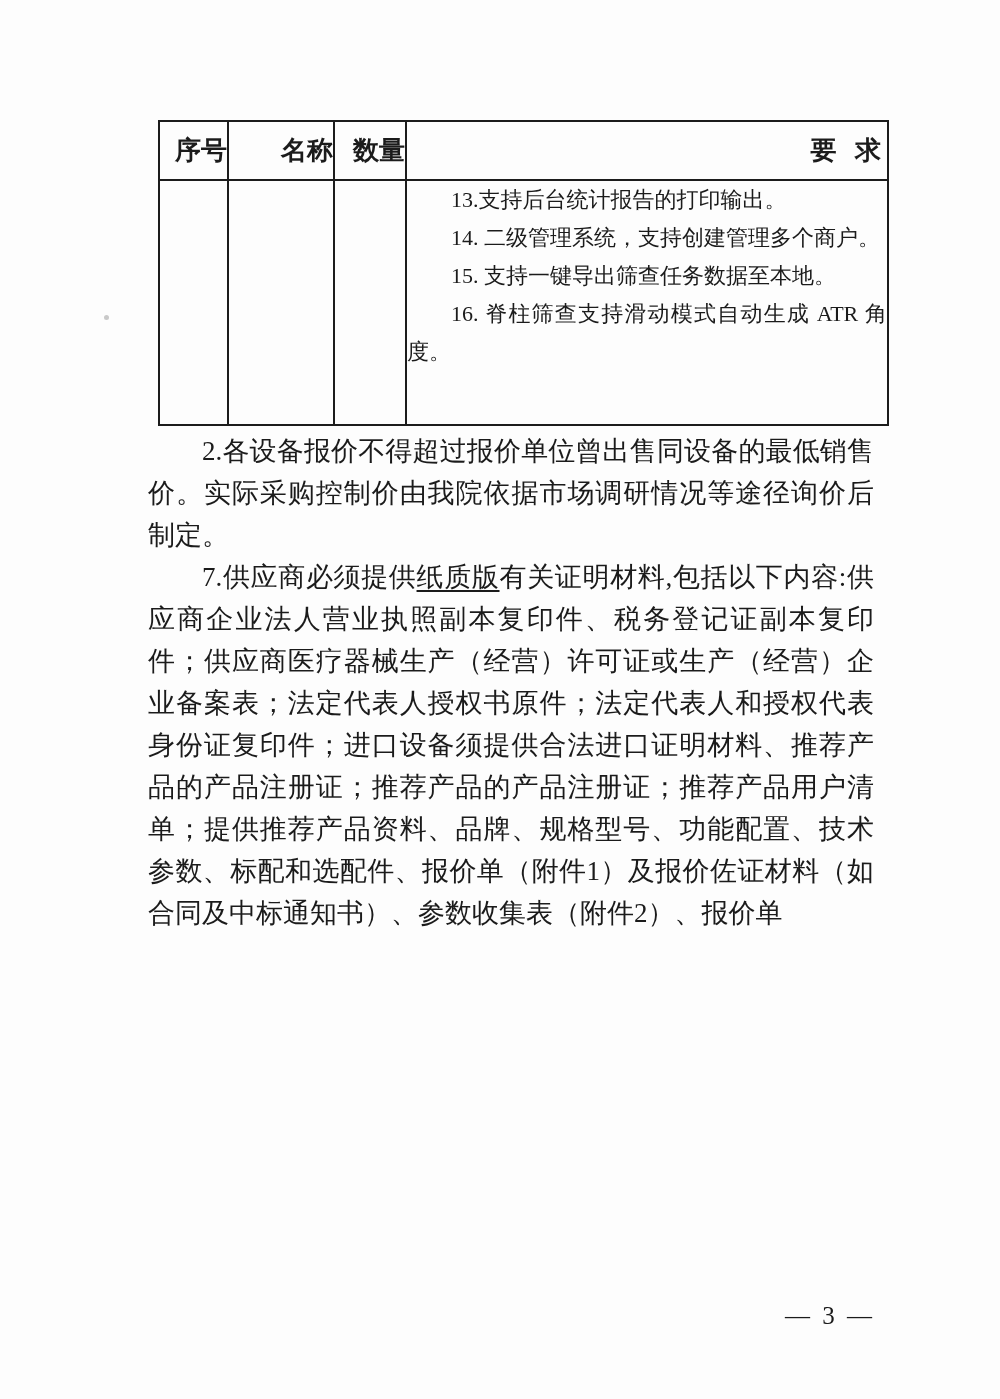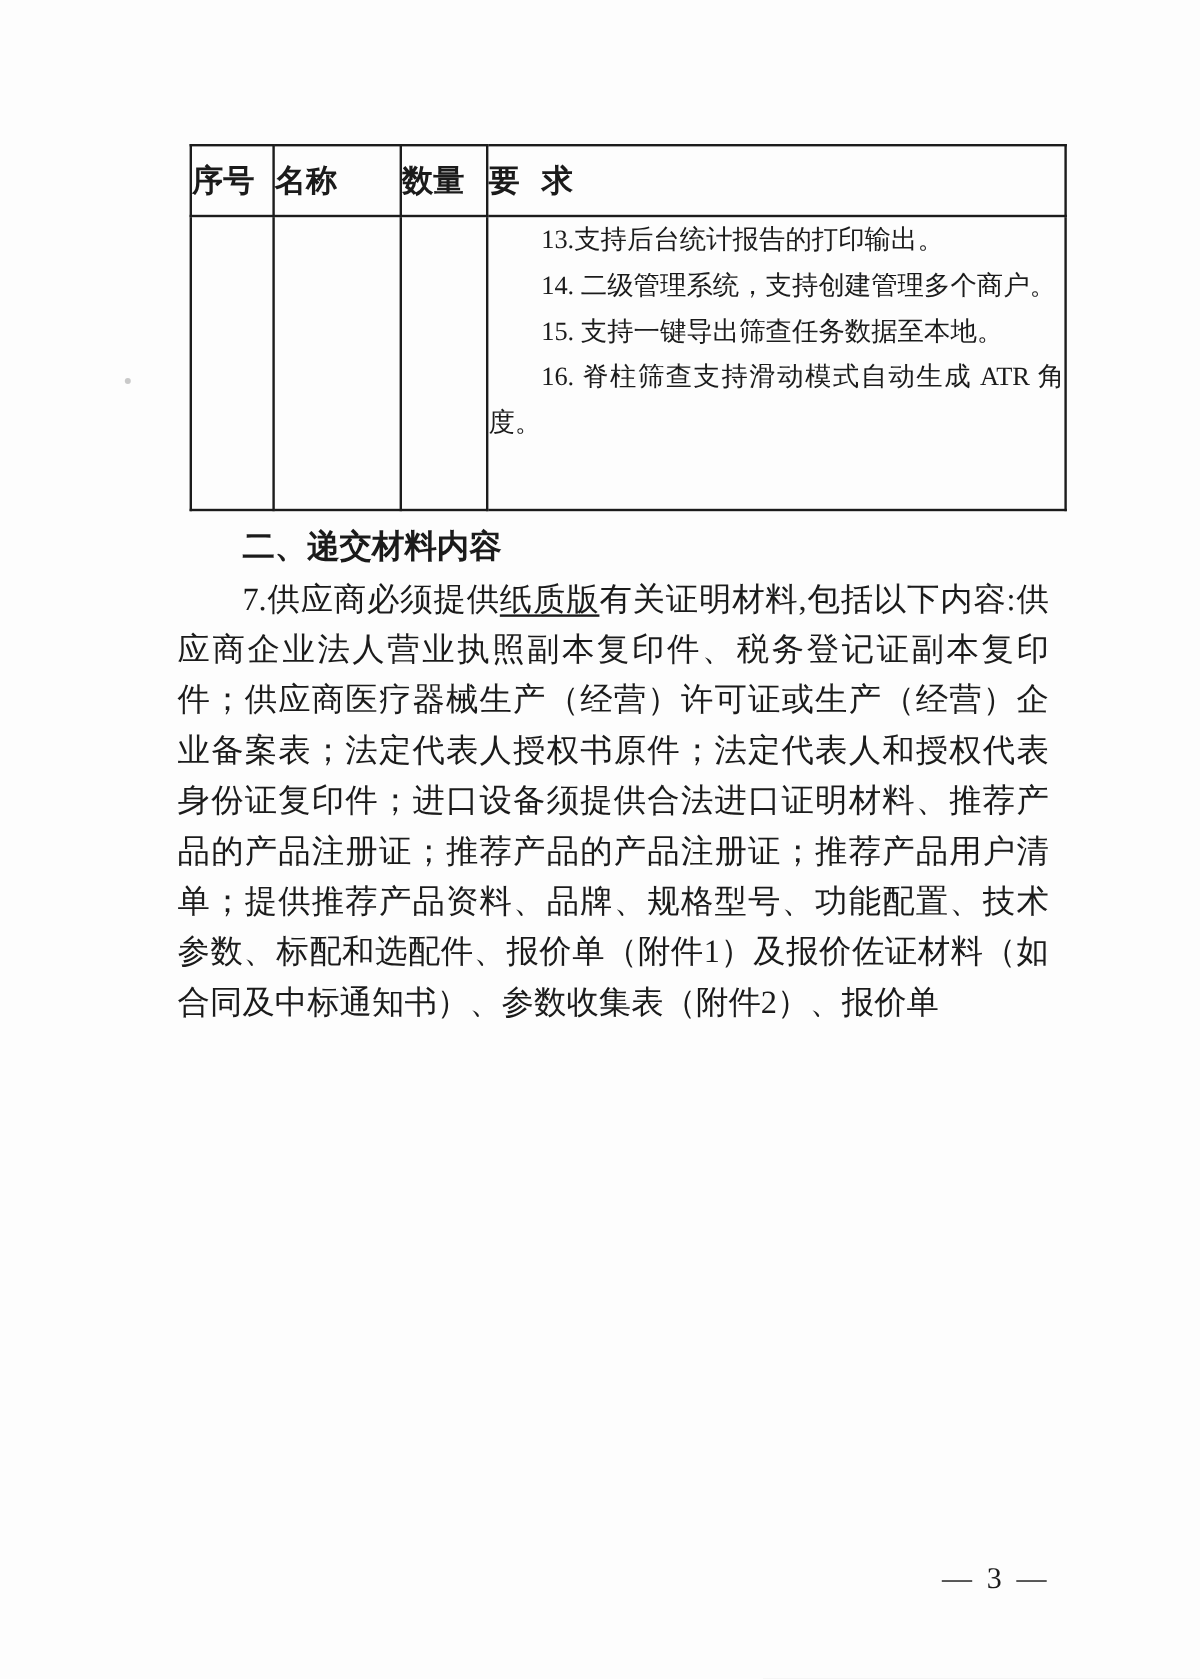--- a/index.html
+++ b/index.html
@@ -35,21 +35,21 @@
   table.req-table col.c-name { width: 106px; }
   table.req-table col.c-qty  { width: 72px; }
   table.req-table th, table.req-table td {
     border: 2px solid #1c1c1c;
     padding: 0;
   }
   table.req-table thead th {
     height: 57px;
     font-size: 26px;
     font-weight: bold;
-    text-align: left;
+    text-align: right;
     vertical-align: middle;
   }
   table.req-table thead th.h-req { letter-spacing: 6px; }
   table.req-table tbody td {
     height: 243px;
     vertical-align: top;
   }
   td.cell-requirements { padding: 8px 6px 4px 5px; border-radius: 20px; }
   td.cell-requirements p {
     margin: 0;
@@ -125,19 +125,19 @@
           <p>13.支持后台统计报告的打印输出。</p>
           <p>14. 二级管理系统，支持创建管理多个商户。</p>
           <p>15. 支持一键导出筛查任务数据至本地。</p>
           <p>16. 脊柱筛查支持滑动模式自动生成 ATR 角度。</p>
         </td>
       </tr>
     </tbody>
   </table>
 
   <div class="body-text">
-    <h2>二、递交材料内容</h2>
+    <p>2.各设备报价不得超过报价单位曾出售同设备的最低销售价。实际采购控制价由我院依据市场调研情况等途径询价后制定。</p>
     <p><span>7.供应商必须提供</span><span class="u">纸质版</span><span>有关证明材料,包括以下内容:供应商企业法人营业执照副本复印件、税务登记证副本复印件；供应商医疗器械生产（经营）许可证或生产（经营）企业备案表；法定代表人授权书原件；法定代表人和授权代表身份证复印件；进口设备须提供合法进口证明材料、推荐产品的产品注册证；推荐产品的产品注册证；推荐产品用户清单；提供推荐产品资料、品牌、规格型号、功能配置、技术参数、标配和选配件、报价单（附件1）及报价佐证材料（如合同及中标通知书）、参数收集表（附件2）、报价单</span></p>
   </div>
 
   <div class="page-number">— 3 —</div>
 
 </div>
 
 </body></html>

